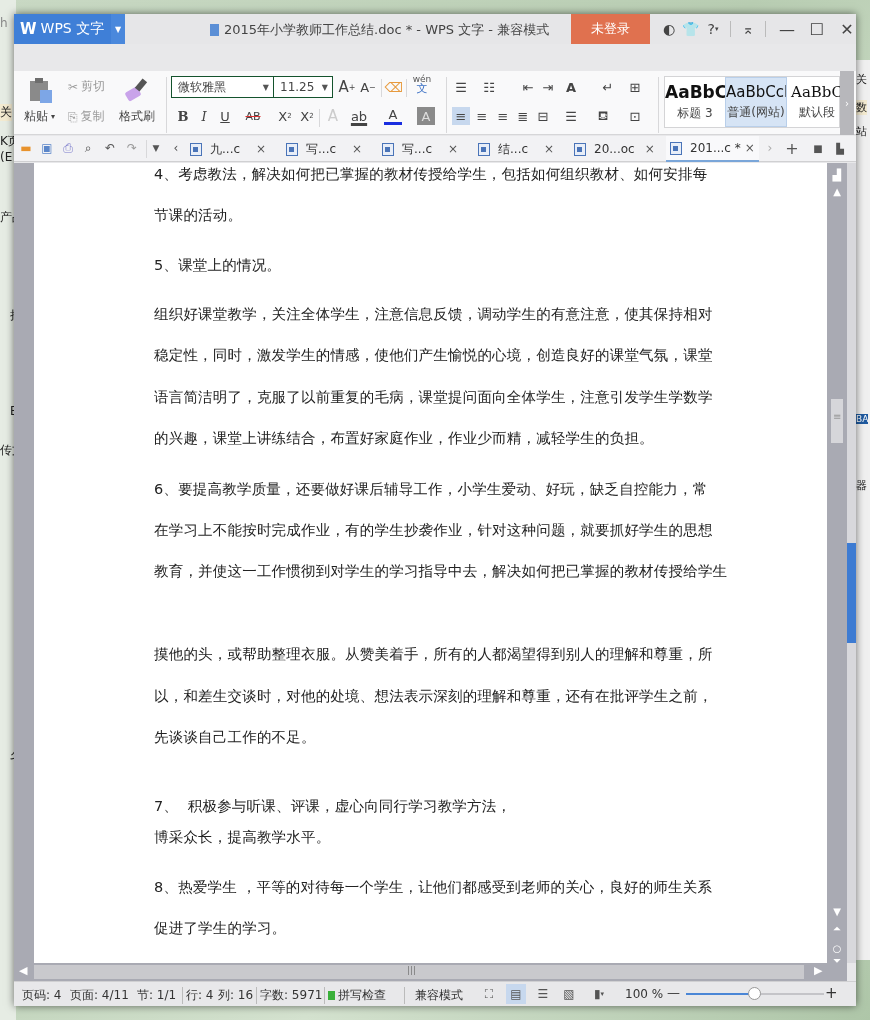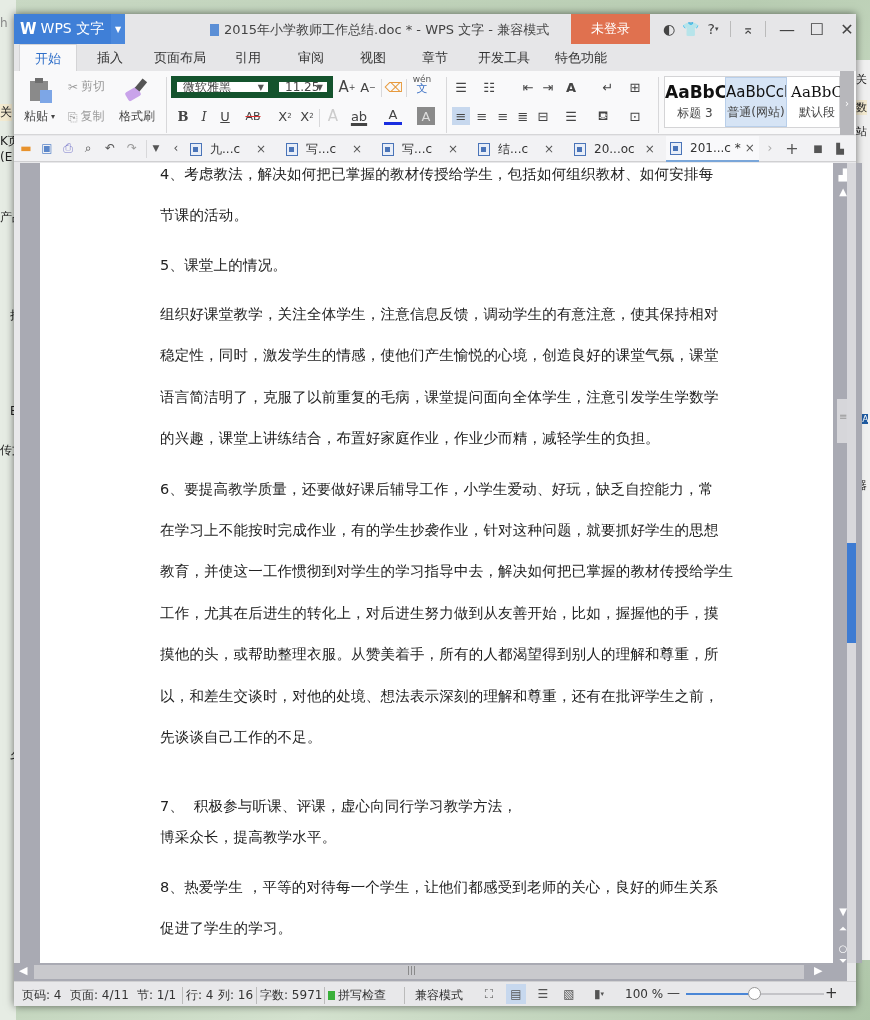--- a/index.html
+++ b/index.html
@@ -39,21 +39,21 @@
   
   .tabs { position: absolute; left: 0; top: 30px; width: 842px; height: 28px; background: #e6e6e8; }
   .tab { position: absolute; top: 0; height: 28px; line-height: 28px; font-size: 13px; color: #333; }
   .tab.active { background: #f9f9fa; color: #2f6fc9; padding: 0 15px; border: 1px solid #d4d4d6; border-bottom: none; left: 5px; }
 
   
   .ribbon { position: absolute; left: 0; top: 57px; width: 842px; height: 64px; background: #f9f9fa; border-bottom: 1px solid #d6d6d8; }
   .r-item { position: absolute; font-size: 12px; color: #444; display: flex; align-items: center; gap: 3px; }
   .r-item.dim { color: #9a9a9a; }
   .big-icon { position: absolute; }
-  .sel-box { position: absolute; height: 22px; border: 6px solid #14532d; background: #fff; font-size: 12px; color: #444;
+  .sel-box { position: absolute; height: 22px; border: 1px solid #14532d; background: #fff; font-size: 12px; color: #444;
     display: flex; align-items: center; padding-left: 6px; }
   .sel-box .arr { position: absolute; right: 4px; font-size: 8px; color: #555; }
   .icon-btn { position: absolute; width: 18px; height: 18px; display: flex; align-items: center; justify-content: center; font-size: 13px; color: #444; }
   .vsep { position: absolute; width: 1px; background: #d8d8da; }
   .styles-gallery { position: absolute; left: 650px; top: 5px; width: 176px; height: 52px; background: #fff; border: 1px solid #d4d4d6; display: flex; }
   .style-cell { width: 62px; height: 50px; display: flex; flex-direction: column; align-items: center; justify-content: center; }
   .style-cell.sel { background: #d6e4f5; border: 1px solid #b9cfea; }
   .style-cell .pv { font-size: 15px; color: #111; white-space: nowrap; overflow: hidden; width: 60px; text-align: center; }
   .style-cell .pv.h { font-size: 17px; font-weight: bold; }
   .style-cell .nm { font-size: 12px; color: #444; margin-top: 3px; white-space: nowrap; }
@@ -63,21 +63,21 @@
   
   .qbar { position: absolute; left: 0; top: 122px; width: 842px; height: 26px; background: #f2f2f4; border-bottom: 1px solid #d0d0d2; }
   .qbar .qi { position: absolute; top: 4px; width: 16px; height: 16px; font-size: 12px; display: flex; align-items: center; justify-content: center; }
   .doctab { position: absolute; top: 0; height: 26px; display: flex; align-items: center; font-size: 12px; color: #333; }
   .doctab .wicon { width: 12px; height: 13px; border: 1px solid #4a74b8; background: #e8eef8; margin-right: 8px; position: relative; }
   .doctab .wicon::after { content: ""; position: absolute; left: 2px; top: 3px; width: 5px; height: 5px; background: #4a74b8; }
   .doctab .close { margin-left: 16px; font-size: 12px; color: #555; }
   .doctab.active { background: #f9f9fb; border-bottom: 2px solid #7aa6d9; }
 
   
-  .docarea { position: absolute; left: 0; top: 149px; width: 842px; height: 800px; background: #a9aab3; margin-left: 6px; }
+  .docarea { position: absolute; left: 0; top: 149px; width: 842px; height: 800px; background: #a9aab3; }
   .page { position: absolute; left: 20px; top: 0; width: 793px; height: 800px; background: #fff; }
   .para { position: absolute; left: 120px; font-size: 14.5px; color: #222; white-space: nowrap; letter-spacing: 0.2px;
     font-family: "DejaVu Sans", sans-serif; }
 
   
   .vscroll { position: absolute; left: 813px; top: 0; width: 20px; height: 800px; background: #a9aab3; }
   .vscroll .thumb { position: absolute; left: 4px; top: 236px; width: 12px; height: 44px; background: #d6d6da; }
   .vscroll .thumb::after { content: "≡"; position: absolute; left: 2px; top: 12px; font-size: 10px; color: #999; }
   .vscroll .vb { position: absolute; left: 0; width: 20px; height: 16px; color: #fff; font-size: 10px; display: flex; align-items: center; justify-content: center; }
   .side-strip { position: absolute; left: 833px; top: 149px; width: 9px; height: 800px; background: #d8d8dc; }
@@ -144,31 +144,20 @@
         </span>
       <i class="sep"></i>
       <span>⌅</span>
       <i class="sep"></i>
       <span class="big">—</span>
       <span class="big">☐</span>
       <span class="big">✕</span>
     </div>
   </div>
 
-  <div class="tabs">
-    <div class="tab active">开始</div>
-    <div class="tab" style="left:83px">插入</div>
-    <div class="tab" style="left:140px">页面布局</div>
-    <div class="tab" style="left:221px">引用</div>
-    <div class="tab" style="left:284px">审阅</div>
-    <div class="tab" style="left:346px">视图</div>
-    <div class="tab" style="left:408px">章节</div>
-    <div class="tab" style="left:464px">开发工具</div>
-    <div class="tab" style="left:541px">特色功能</div>
-  </div>
 
   <div class="ribbon">
 
     <div class="big-icon" style="left:14px;top:6px;width:26px;height:28px">
       <svg width="26" height="28">
           <rect x="2" y="4" width="18" height="20" fill="#8a8a8a"></rect>
           <rect x="7" y="1" width="8" height="5" fill="#6d6d6d"></rect>
           <rect x="12" y="13" width="12" height="13" fill="#7da6e6"></rect>
         </svg>
     </div>
@@ -316,21 +305,20 @@
       <div class="para" style="top:2px">4、考虑教法，解决如何把已掌握的教材传授给学生，包括如何组织教材、如何安排每</div>
       <div class="para" style="top:43px">节课的活动。</div>
       <div class="para" style="top:93px">5、课堂上的情况。</div>
       <div class="para" style="top:142px">组织好课堂教学，关注全体学生，注意信息反馈，调动学生的有意注意，使其保持相对</div>
       <div class="para" style="top:183px">稳定性，同时，激发学生的情感，使他们产生愉悦的心境，创造良好的课堂气氛，课堂</div>
       <div class="para" style="top:225px">语言简洁明了，克服了以前重复的毛病，课堂提问面向全体学生，注意引发学生学数学</div>
       <div class="para" style="top:266px">的兴趣，课堂上讲练结合，布置好家庭作业，作业少而精，减轻学生的负担。</div>
       <div class="para" style="top:317px">6、要提高教学质量，还要做好课后辅导工作，小学生爱动、好玩，缺乏自控能力，常</div>
       <div class="para" style="top:358px">在学习上不能按时完成作业，有的学生抄袭作业，针对这种问题，就要抓好学生的思想</div>
       <div class="para" style="top:399px">教育，并使这一工作惯彻到对学生的学习指导中去，解决如何把已掌握的教材传授给学生</div>
-      <div class="para" style="top:441px">工作，尤其在后进生的转化上，对后进生努力做到从友善开始，比如，握握他的手，摸</div>
       <div class="para" style="top:482px">摸他的头，或帮助整理衣服。从赞美着手，所有的人都渴望得到别人的理解和尊重，所</div>
       <div class="para" style="top:524px">以，和差生交谈时，对他的处境、想法表示深刻的理解和尊重，还有在批评学生之前，</div>
       <div class="para" style="top:565px">先谈谈自己工作的不足。</div>
       <div class="para" style="top:634px;white-space:pre">7、  积极参与听课、评课，虚心向同行学习教学方法，</div>
       <div class="para" style="top:665px">博采众长，提高教学水平。</div>
       <div class="para" style="top:715px;white-space:pre">8、热爱学生 ，平等的对待每一个学生，让他们都感受到老师的关心，良好的师生关系</div>
       <div class="para" style="top:756px">促进了学生的学习。</div>
     </div>
 
     <div class="vscroll">

